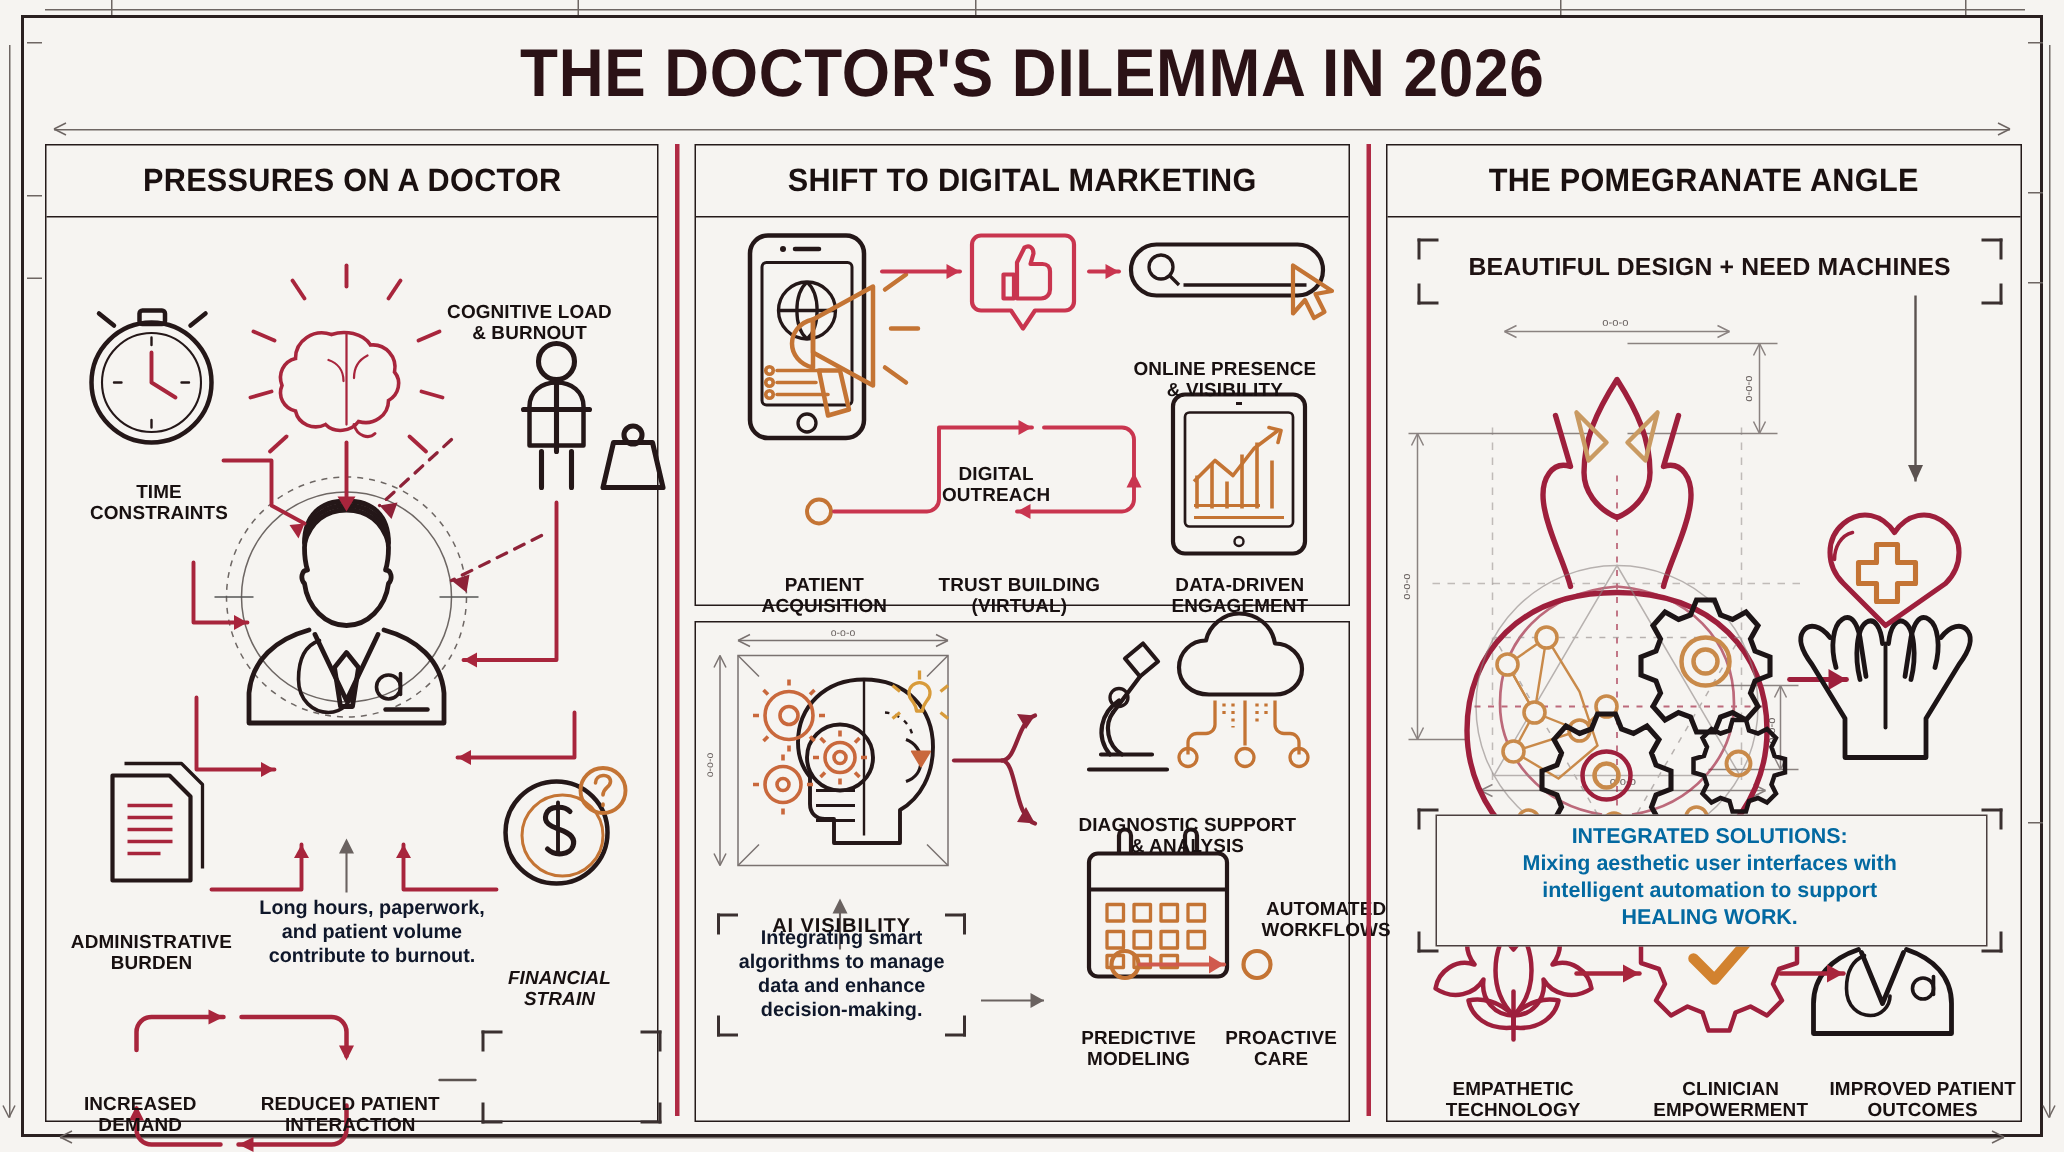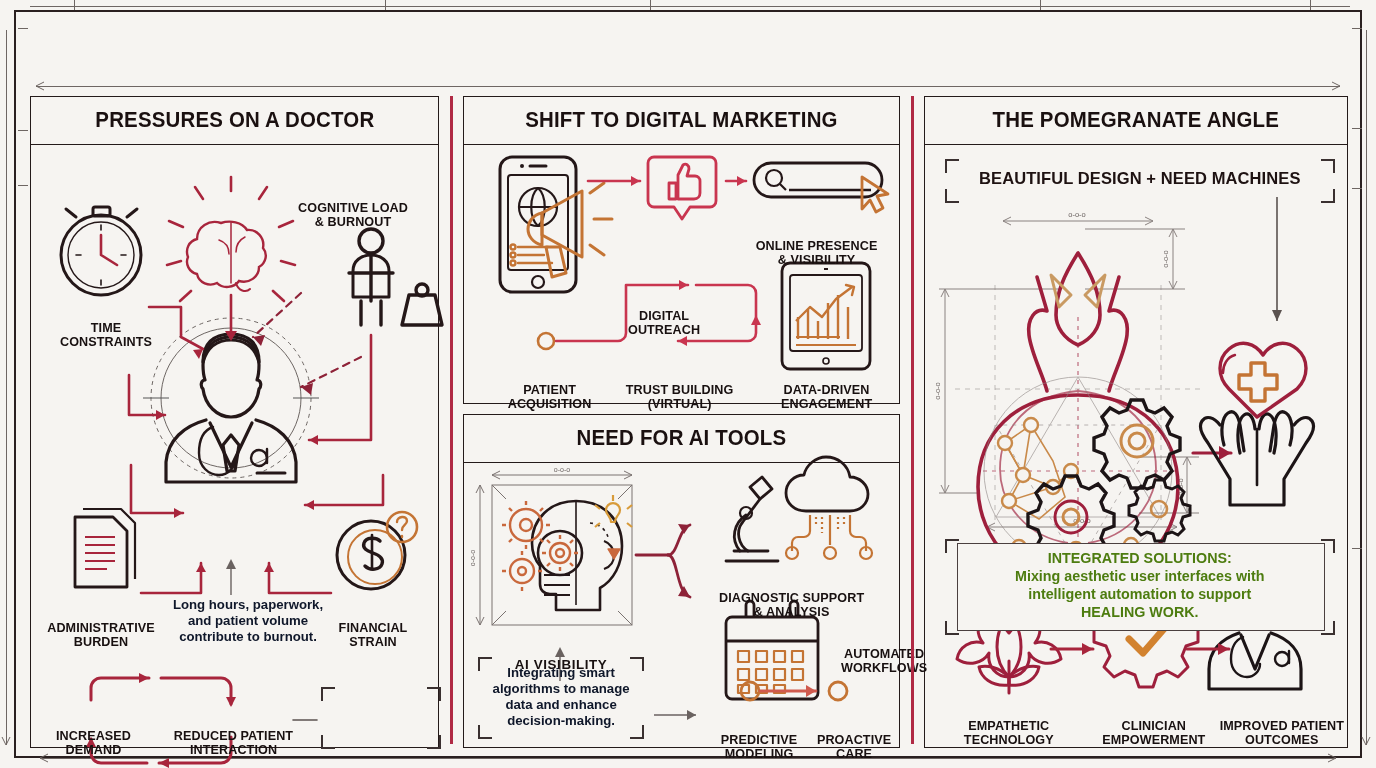--- a/index.html
+++ b/index.html
@@ -87,20 +87,23 @@
   <div class="dim-line dim-h" style="left:40px;top:758px;width:1296px;"></div>
   <svg width="1376" height="768" style="pointer-events:none">
     <path d="M36 86 l8 -4 M36 86 l8 4" stroke="#6e6663" fill="none" stroke-width="1"></path>
     <path d="M1340 86 l-8 -4 M1340 86 l-8 4" stroke="#6e6663" fill="none" stroke-width="1"></path>
     <path d="M40 758 l8 -4 M40 758 l8 4" stroke="#6e6663" fill="none" stroke-width="1"></path>
     <path d="M1336 758 l-8 -4 M1336 758 l-8 4" stroke="#6e6663" fill="none" stroke-width="1"></path>
     <path d="M6 745 l-4 -8 M6 745 l4 -8" stroke="#6e6663" fill="none" stroke-width="1"></path>
     <path d="M1366 745 l-4 -8 M1366 745 l4 -8" stroke="#6e6663" fill="none" stroke-width="1"></path>
   </svg>
 
+  <div class="title-bar">
+    <div class="title">THE DOCTOR'S DILEMMA IN 2026</div>
+  </div>
 
   <div class="cols">
 
     <div class="col-left">
       <div class="panel" style="height:652px;">
         <div class="panel-head">
           <h2>PRESSURES ON A DOCTOR</h2>
         </div>
         <div class="panel-body">
 
@@ -220,21 +223,21 @@
               <path d="M128 618 l10 -5 l0 10z" fill="#A8253C" stroke="none"></path>
               <path d="M116 618 h-46 a10 10 0 0 1 -10 -10 v-14"></path>
               <path d="M60 592 l-5 10 l10 0z" fill="#A8253C" stroke="none"></path>
               <path d="M262 575 h24" stroke="#5b5250" stroke-width="1.6"></path>
             </g>
           </svg>
 
           <div class="lbl" style="left:20px;top:152px;width:110px;">TIME<br>CONSTRAINTS</div>
           <div class="lbl" style="left:252px;top:32px;width:140px;">COGNITIVE LOAD<br>&amp; BURNOUT</div>
           <div class="lbl" style="left:5px;top:452px;width:130px;">ADMINISTRATIVE<br>BURDEN</div>
-          <div class="lbl" style="left:292px;top:452px;width:100px;">FINANCIAL<br>STRAIN</div>
+          <div class="lbl" style="left:292px;top:476px;width:100px;font-style:italic;">FINANCIAL<br>STRAIN</div>
           <div class="note" style="left:132px;top:452px;width:170px;">Long hours, paperwork,<br>and patient volume<br>contribute to burnout.</div>
 
           <div class="lbl" style="left:10px;top:560px;width:105px;">INCREASED<br>DEMAND</div>
           <div class="lbl" style="left:130px;top:560px;width:145px;">REDUCED PATIENT<br>INTERACTION</div>
 
           <div class="brk" style="left:290px;top:542px;width:120px;height:62px;">
             <span class="tl"></span>
               <span class="tr"></span>
               <span class="bl"></span>
               <span class="br"></span>
@@ -331,23 +334,20 @@
           <div class="lbl" style="left:145px;top:140px;width:110px;">DIGITAL<br>OUTREACH</div>
           <div class="lbl" style="left:28px;top:214px;width:115px;">PATIENT<br>ACQUISITION</div>
           <div class="lbl" style="left:148px;top:214px;width:135px;">TRUST BUILDING<br>(VIRTUAL)</div>
           <div class="lbl" style="left:300px;top:214px;width:125px;">DATA-DRIVEN<br>ENGAGEMENT</div>
         </div>
       </div>
 
       <div style="height:10px;"></div>
 
       <div class="panel" style="height:334px;">
-        <div class="panel-head">
-          <h2>NEED FOR AI TOOLS</h2>
-        </div>
         <div class="panel-body">
           <svg width="443" height="286">
 
             <g fill="none" stroke="#7a7270" stroke-width="1">
               <rect x="28" y="22" width="140" height="140"></rect>
               <path d="M28 22 l14 14 M168 22 l-14 14 M28 162 l14 -14 M168 162 l-14 -14"></path>
               <path d="M28 12 h140"></path>
               <path d="M28 12 l8 -4 M28 12 l8 4 M168 12 l-8 -4 M168 12 l-8 4"></path>
               <path d="M16 22 v140"></path>
               <path d="M16 22 l-4 8 M16 22 l4 8 M16 162 l-4 -8 M16 162 l4 -8"></path>
@@ -633,21 +633,21 @@
           </svg>
 
           <div class="brk" style="left:20px;top:394px;width:390px;height:96px;"></div>
           <div class="brk" style="left:20px;top:394px;width:390px;height:96px;">
             <span class="tl"></span>
               <span class="tr"></span>
               <span class="bl"></span>
               <span class="br"></span>
           </div>
           <div class="boxed" style="left:32px;top:398px;width:366px;height:86px;"></div>
-          <div style="position:absolute;left:36px;top:404px;width:358px;text-align:center;font-size:14.3px;font-weight:700;line-height:1.26;color:#4d7c0f;">
+          <div style="position:absolute;left:36px;top:404px;width:358px;text-align:center;font-size:14.3px;font-weight:700;line-height:1.26;color:#0369a1;">
             INTEGRATED SOLUTIONS:<br>Mixing aesthetic user interfaces with<br>intelligent automation to support<br>HEALING WORK.
           </div>
 
           <div class="lbl" style="left:16px;top:550px;width:136px;">EMPATHETIC<br>TECHNOLOGY</div>
           <div class="lbl" style="left:156px;top:550px;width:146px;">CLINICIAN<br>EMPOWERMENT</div>
           <div class="lbl" style="left:286px;top:550px;width:142px;">IMPROVED PATIENT<br>OUTCOMES</div>
         </div>
       </div>
     </div>
 

